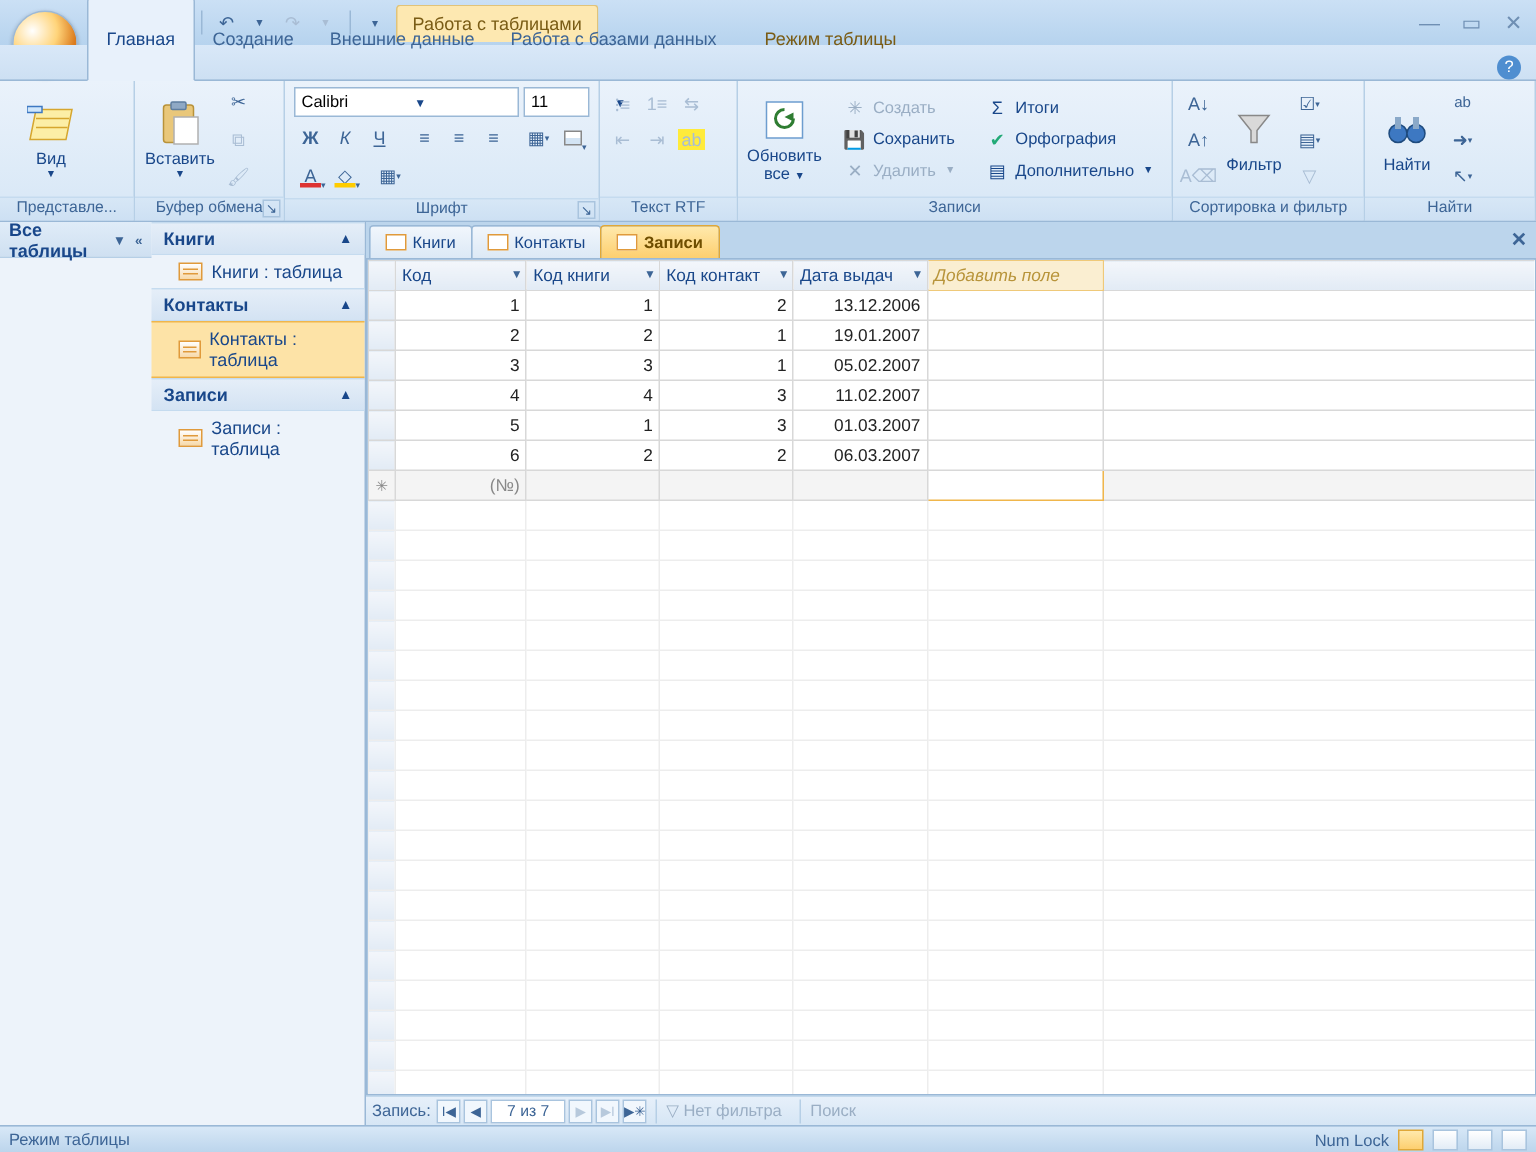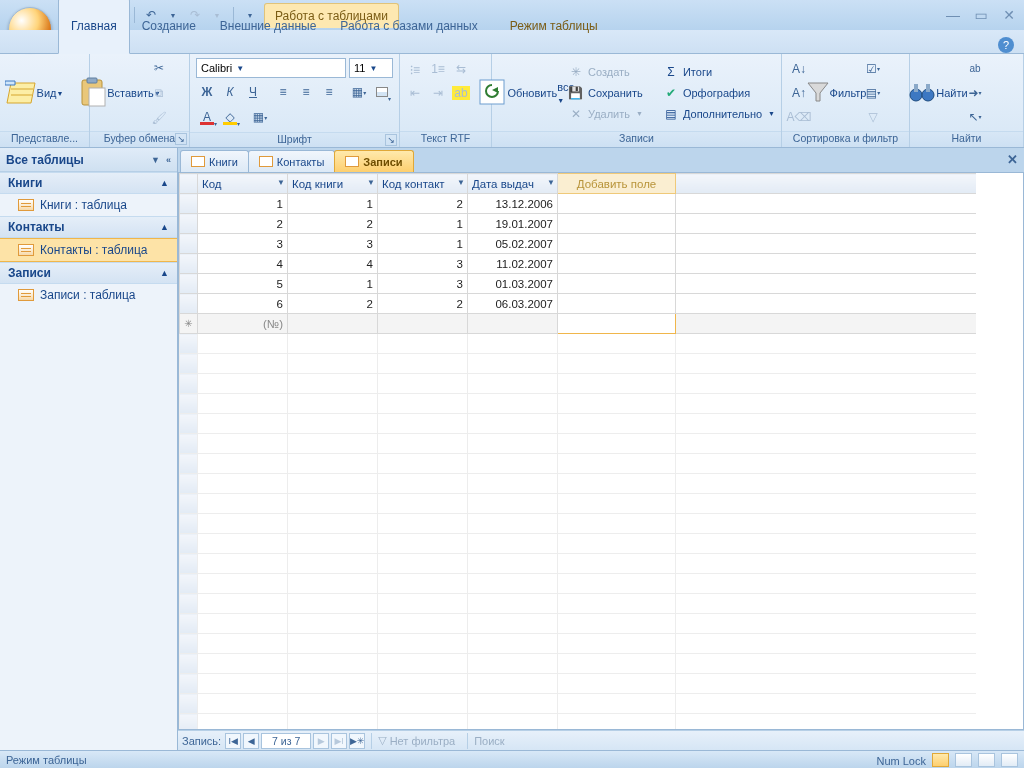--- a/index.html
+++ b/index.html
@@ -23,37 +23,37 @@
 .ribbon-tabs .tab.context { color:#7a5c15; }
 .ribbon-tabs .help { margin-left:auto; margin-right:10px; width:16px; height:16px; border-radius:50%; background:#4f8ed0; color:#fff; font-size:11px; display:flex; align-items:center; justify-content:center; }
 
 
 .ribbon { height: 94px; background: linear-gradient(#eaf2fb,#d7e7f6); border-bottom:1px solid #9ab8d6; display:flex; }
 .group { border-right:1px solid #b6cfe6; display:flex; flex-direction:column; }
 .group-body { flex:1; display:flex; align-items:center; padding:2px 6px; gap:4px; }
 .group-label { height:16px; font-size:10.5px; color:#3d6596; text-align:center; background:linear-gradient(#d7e7f6,#cde0f3); border-top:1px solid #c5dbef; position:relative; white-space:nowrap; overflow:hidden; text-overflow:ellipsis; padding:0 4px; }
 .group-label .launcher { position:absolute; right:2px; top:1px; width:12px; height:12px; font-size:9px; color:#3d6596; border:1px solid #a9c4de; display:flex; align-items:center; justify-content:center; }
 
-.bigbtn { display:flex; flex-direction:row; align-items:center; justify-content:center; width:56px; height:70px; font-size:11px; color:#19478a; border-radius:3px; }
+.bigbtn { display:flex; flex-direction:column; align-items:center; justify-content:center; width:56px; height:70px; font-size:11px; color:#19478a; border-radius:3px; }
 .bigbtn .ico { width:32px; height:32px; margin-bottom:2px; display:flex; align-items:center; justify-content:center; font-size:22px; }
 .bigbtn .dd { font-size:7px; margin-top:1px; color:#19478a; }
 .sbtn { width:22px; height:22px; border:1px solid transparent; display:flex; align-items:center; justify-content:center; font-size:12px; color:#3d6596; border-radius:2px; }
 
-.combo { height:20px; border:1px solid #9ab8d6; background:#fff; display:flex; align-items:center; font-size:11px; padding:0 2px 0 4px; }
+.combo { height:20px; border:1px solid #9ab8d6; background:#fff; display:flex; align-items:center; font-size:11px; padding:0 2px 0 4px;gap:40px; }
 .combo .dd { margin-left:4px; font-size:8px; color:#19478a; }
 
 .vlist { display:flex; flex-direction:column; gap:1px; font-size:11px; color:#19478a; }
 .vlist .row { display:flex; align-items:center; gap:4px; height:20px; padding:0 6px; }
 .vlist .row .ico { width:16px; text-align:center; font-size:12px; }
 .vlist .row .dd { font-size:7px; margin-left:2px; }
 .vlist .row.disabled { color:#9aaec4; }
 
 
 .workspace { position:absolute; top:148px; bottom:18px; left:0; right:0; display:flex; }
-.navpane { width:178px; background:#edf3fa; border-right:1px solid #9ab8d6; display:flex; flex-direction:column; font-size:12px; }
+.navpane { width:244px; background:#edf3fa; border-right:1px solid #9ab8d6; display:flex; font-size:12px; }
 .nav-header { height:24px; background:linear-gradient(#e0ecf8,#cfe0f1); border-bottom:1px solid #b6cfe6; display:flex; align-items:center; padding:0 6px; color:#19478a; font-weight:bold; }
 .nav-header .controls { margin-left:auto; display:flex; gap:6px; font-size:9px; color:#3d6596; }
 .nav-cat { background:#d9e8f7; border-top:1px solid #c5dbef; border-bottom:1px solid #c5dbef; padding:3px 8px; color:#19478a; font-weight:bold; display:flex; align-items:center; }
 .nav-cat .chev { margin-left:auto; font-size:9px; }
 .nav-item { display:flex; align-items:center; gap:6px; padding:4px 8px 4px 18px; color:#19478a; }
 .nav-item.selected { background:#fde3a7; border:1px solid #f0b64b; border-left:none; border-right:none; }
 .nav-item .ticon { width:16px; height:12px; border:1px solid #e09a3b; background:linear-gradient(#fff,#f7d9a9); position:relative; }
 .nav-item .ticon::before, .nav-item .ticon::after { content:""; position:absolute; left:2px; right:2px; height:1px; background:#e09a3b; }
 .nav-item .ticon::before { top:3px; } .nav-item .ticon::after { top:6px; }
 
@@ -62,21 +62,21 @@
 .doctabs .dtab { height:22px; display:flex; align-items:center; gap:4px; padding:0 10px; font-size:11px; border:1px solid #9ab8d6; border-bottom:none; background:linear-gradient(#f1f6fc,#dce9f6); color:#19478a; border-radius:3px 3px 0 0; margin-right:-1px; }
 .doctabs .dtab .ticon { width:14px; height:11px; border:1px solid #e09a3b; background:#fff; }
 .doctabs .dtab.active { background:linear-gradient(#ffe9ac,#fdcf6f); border-color:#e0a838; color:#6f4e00; font-weight:bold; }
 .doctabs .close { position:absolute; right:6px; top:4px; font-size:13px; color:#3d6596; font-weight:bold; }
 
 .grid-wrap { flex:1; background:#fff; border:1px solid #9ab8d6; margin:0; overflow:auto; position:relative; }
 table.datagrid { border-collapse:collapse; font-size:11.5px; color:#222; }
 table.datagrid th, table.datagrid td { border:1px solid #d8d8d8; height:20px; padding:0 4px; }
 table.datagrid th { background:linear-gradient(#f3f6fb,#e2ebf5); color:#19478a; font-weight:normal; text-align:left; position:relative; white-space:nowrap; }
 table.datagrid th .dd { position:absolute; right:2px; top:4px; font-size:8px; color:#3d6596; }
-table.datagrid th.addcol { background:#faeed1; color:#b8943a; border-color:#efc979;text-align:center; }
+table.datagrid th.addcol { background:#faeed1; color:#b8943a; font-style:italic; border-color:#efc979; }
 .rowhead { width:18px; background:linear-gradient(#f3f6fb,#e2ebf5); border:1px solid #d8d8d8; text-align:center; font-size:10px; color:#b6892a; }
 td.num { text-align:right; }
 tr.newrow td { background:#f4f4f4; color:#888; }
 tr.newrow td.addcell { background:#fff; border:1px solid #f0b64b; }
 tr.blank td { border-color:#ededed; }
 
 .recordbar { height:20px; background:linear-gradient(#e7f0fa,#d6e6f5); border-top:1px solid #b6cfe6; display:flex; align-items:center; font-size:11px; color:#3d6596; gap:2px; padding:0 4px; }
 .recordbar .lbl { margin-right:2px; }
 .recordbar .navb { width:16px; height:16px; border:1px solid #a9c4de; background:#f1f7fd; display:flex; align-items:center; justify-content:center; font-size:9px; }
 .recordbar .navb.disabled { color:#b7c9dc; }

